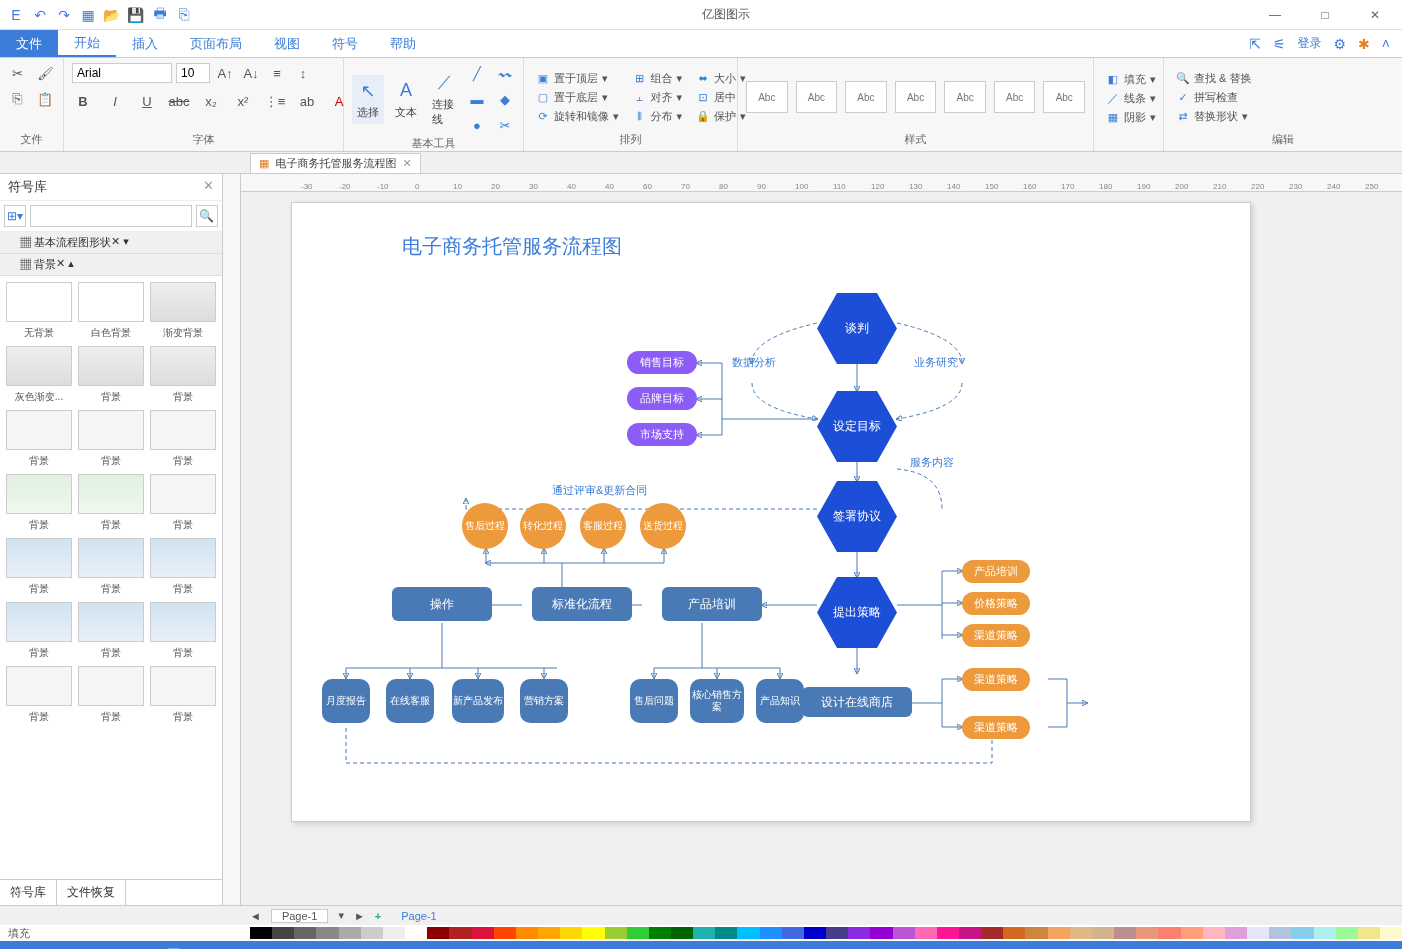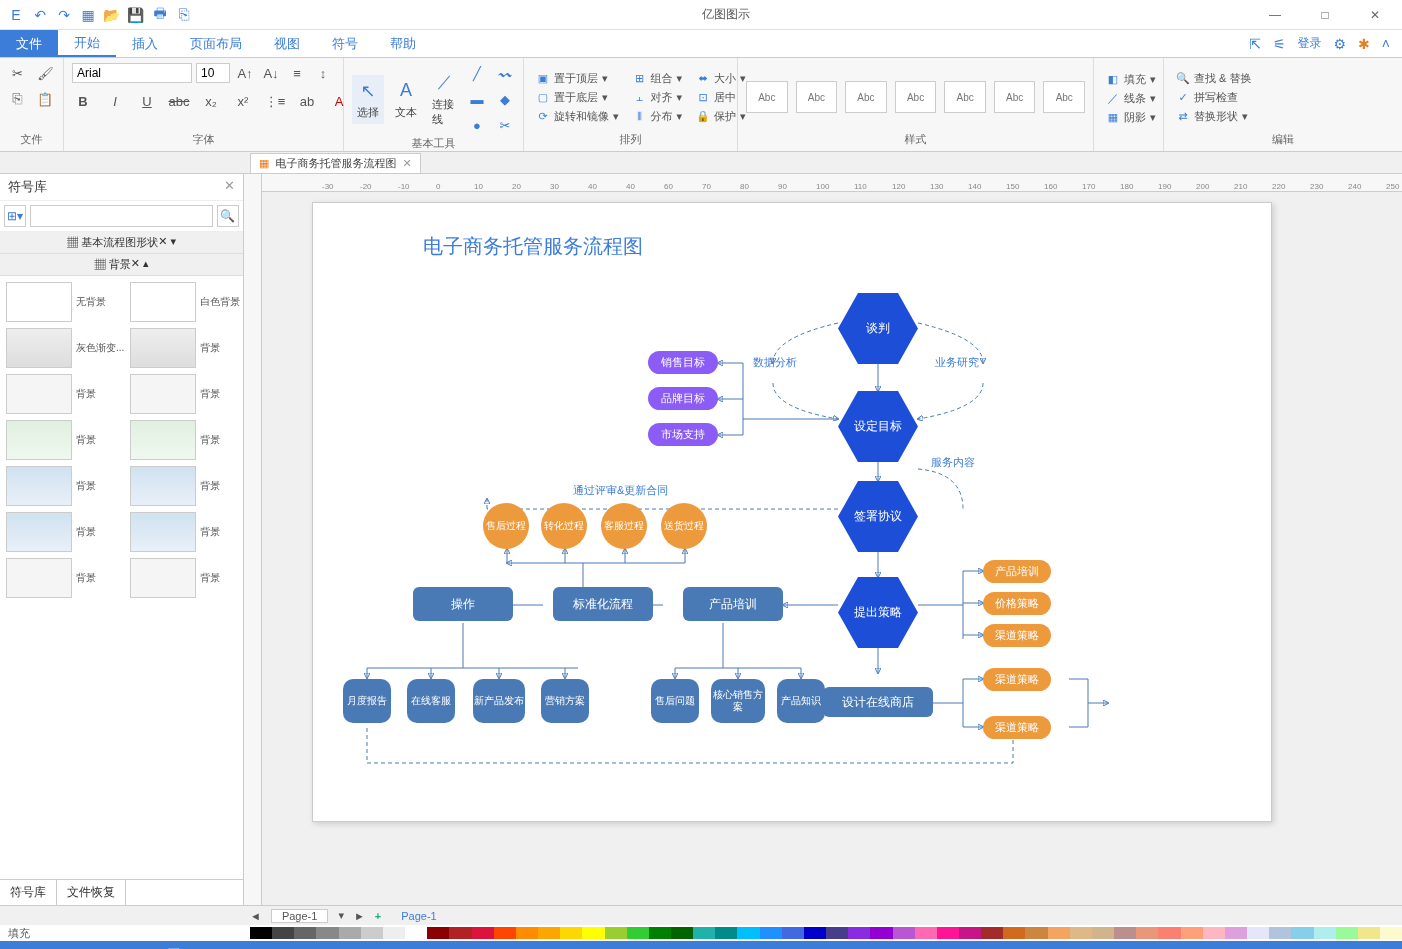--- a/index.html
+++ b/index.html
@@ -22,44 +22,44 @@
 .ribbon-right .ico { font-size: 14px; cursor: pointer; }
 
 
 .ribbon { height: 94px; background: #f7f7f7; display: flex; border-bottom: 1px solid #ccc; }
 .ribbon-group { border-right: 1px solid #ddd; padding: 4px 8px; display: flex; flex-direction: column; }
 .ribbon-group-body { flex: 1; display: flex; align-items: center; gap: 6px; }
 .ribbon-group-label { text-align: center; font-size: 11px; color: #666; }
 .rbtn { display: flex; flex-direction: column; align-items: center; gap: 2px; padding: 4px; cursor: pointer; font-size: 11px; color: #444; }
 .rbtn .bi { width: 24px; height: 24px; display: flex; align-items: center; justify-content: center; font-size: 18px; color: #3b7dd8; }
 .font-input { background: #fff; border: 1px solid #ccc; padding: 2px 4px; font-size: 12px; }
-.fontname { width: 120px; }
+.fontname { width: 100px; }
 .fontsize { width: 34px; }
 .small-btn { width: 22px; height: 22px; display: inline-flex; align-items: center; justify-content: center; color: #555; font-size: 13px; cursor: pointer; }
 .style-box { width: 42px; height: 32px; border: 1px solid #ccc; background: #fff; display: flex; align-items: center; justify-content: center; font-size: 10px; color: #777; cursor: pointer; }
 .rline { display: flex; flex-direction: column; gap: 2px; font-size: 11px; color: #555; }
 .rline-item { display: flex; align-items: center; gap: 4px; padding: 1px 4px; cursor: pointer; white-space: nowrap; }
 .rline-item .ri { width: 14px; text-align: center; color: #3b7dd8; }
 
 
 .doctabs { height: 22px; background: #f0f0f0; display: flex; align-items: center; padding-left: 250px; border-bottom: 1px solid #ccc; }
 .doctab { background: #fff; border: 1px solid #ccc; border-bottom: none; padding: 2px 8px; font-size: 11px; color: #444; display: flex; align-items: center; gap: 6px; }
 .doctab .x { color: #999; cursor: pointer; }
 
 
 .main { display: flex; height: calc(949px - 30px - 28px - 94px - 22px - 20px - 24px); }
 .sidebar { width: 244px; border-right: 1px solid #ccc; display: flex; flex-direction: column; background: #fff; }
 .sidebar-header { padding: 4px 8px; font-size: 13px; display: flex; justify-content: space-between; border-bottom: 1px solid #eee; }
 .sidebar-search { display: flex; padding: 4px; gap: 4px; border-bottom: 1px solid #eee; }
 .sidebar-search input { flex: 1; border: 1px solid #ccc; padding: 2px; font-size: 11px; }
 .sidebar-search .sbtn { width: 22px; height: 22px; border: 1px solid #ccc; display: flex; align-items: center; justify-content: center; color: #3b7dd8; cursor: pointer; }
-.sidebar-cat { background: #f0f0f0; padding: 3px 20px; font-size: 11px; display: flex; justify-content: center; border-bottom: 1px solid #ddd; }
+.sidebar-cat { background: #f0f0f0; padding: 3px 20px; font-size: 11px; display: flex; justify-content: flex-start; border-bottom: 1px solid #ddd; }
 .sidebar-grid { flex: 1; overflow-y: auto; padding: 6px; }
 .bg-grid { display: grid; grid-template-columns: repeat(3, 1fr); gap: 6px; }
-.bg-item { display: flex; align-items: center; gap: 4px; }
+.bg-item { display: flex; flex-direction: column; align-items: center; gap: 4px; }
 .bg-thumb { width: 66px; height: 40px; border: 1px solid #ccc; background: #f5f5f5; }
 .bg-thumb.white { background: #fff; }
 .bg-thumb.grad1 { background: linear-gradient(#eee,#ddd); }
 .bg-thumb.blue { background: linear-gradient(#d0e2f0,#e8f0f8); }
 .bg-thumb.green { background: linear-gradient(#e0f0e0,#f0f8f0); }
 .bg-label { font-size: 10px; color: #555; white-space: nowrap; }
 .sidebar-footer { display: flex; border-top: 1px solid #ccc; }
 .sidebar-footer-tab { padding: 4px 10px; font-size: 12px; border-right: 1px solid #ccc; cursor: pointer; }
 
 

